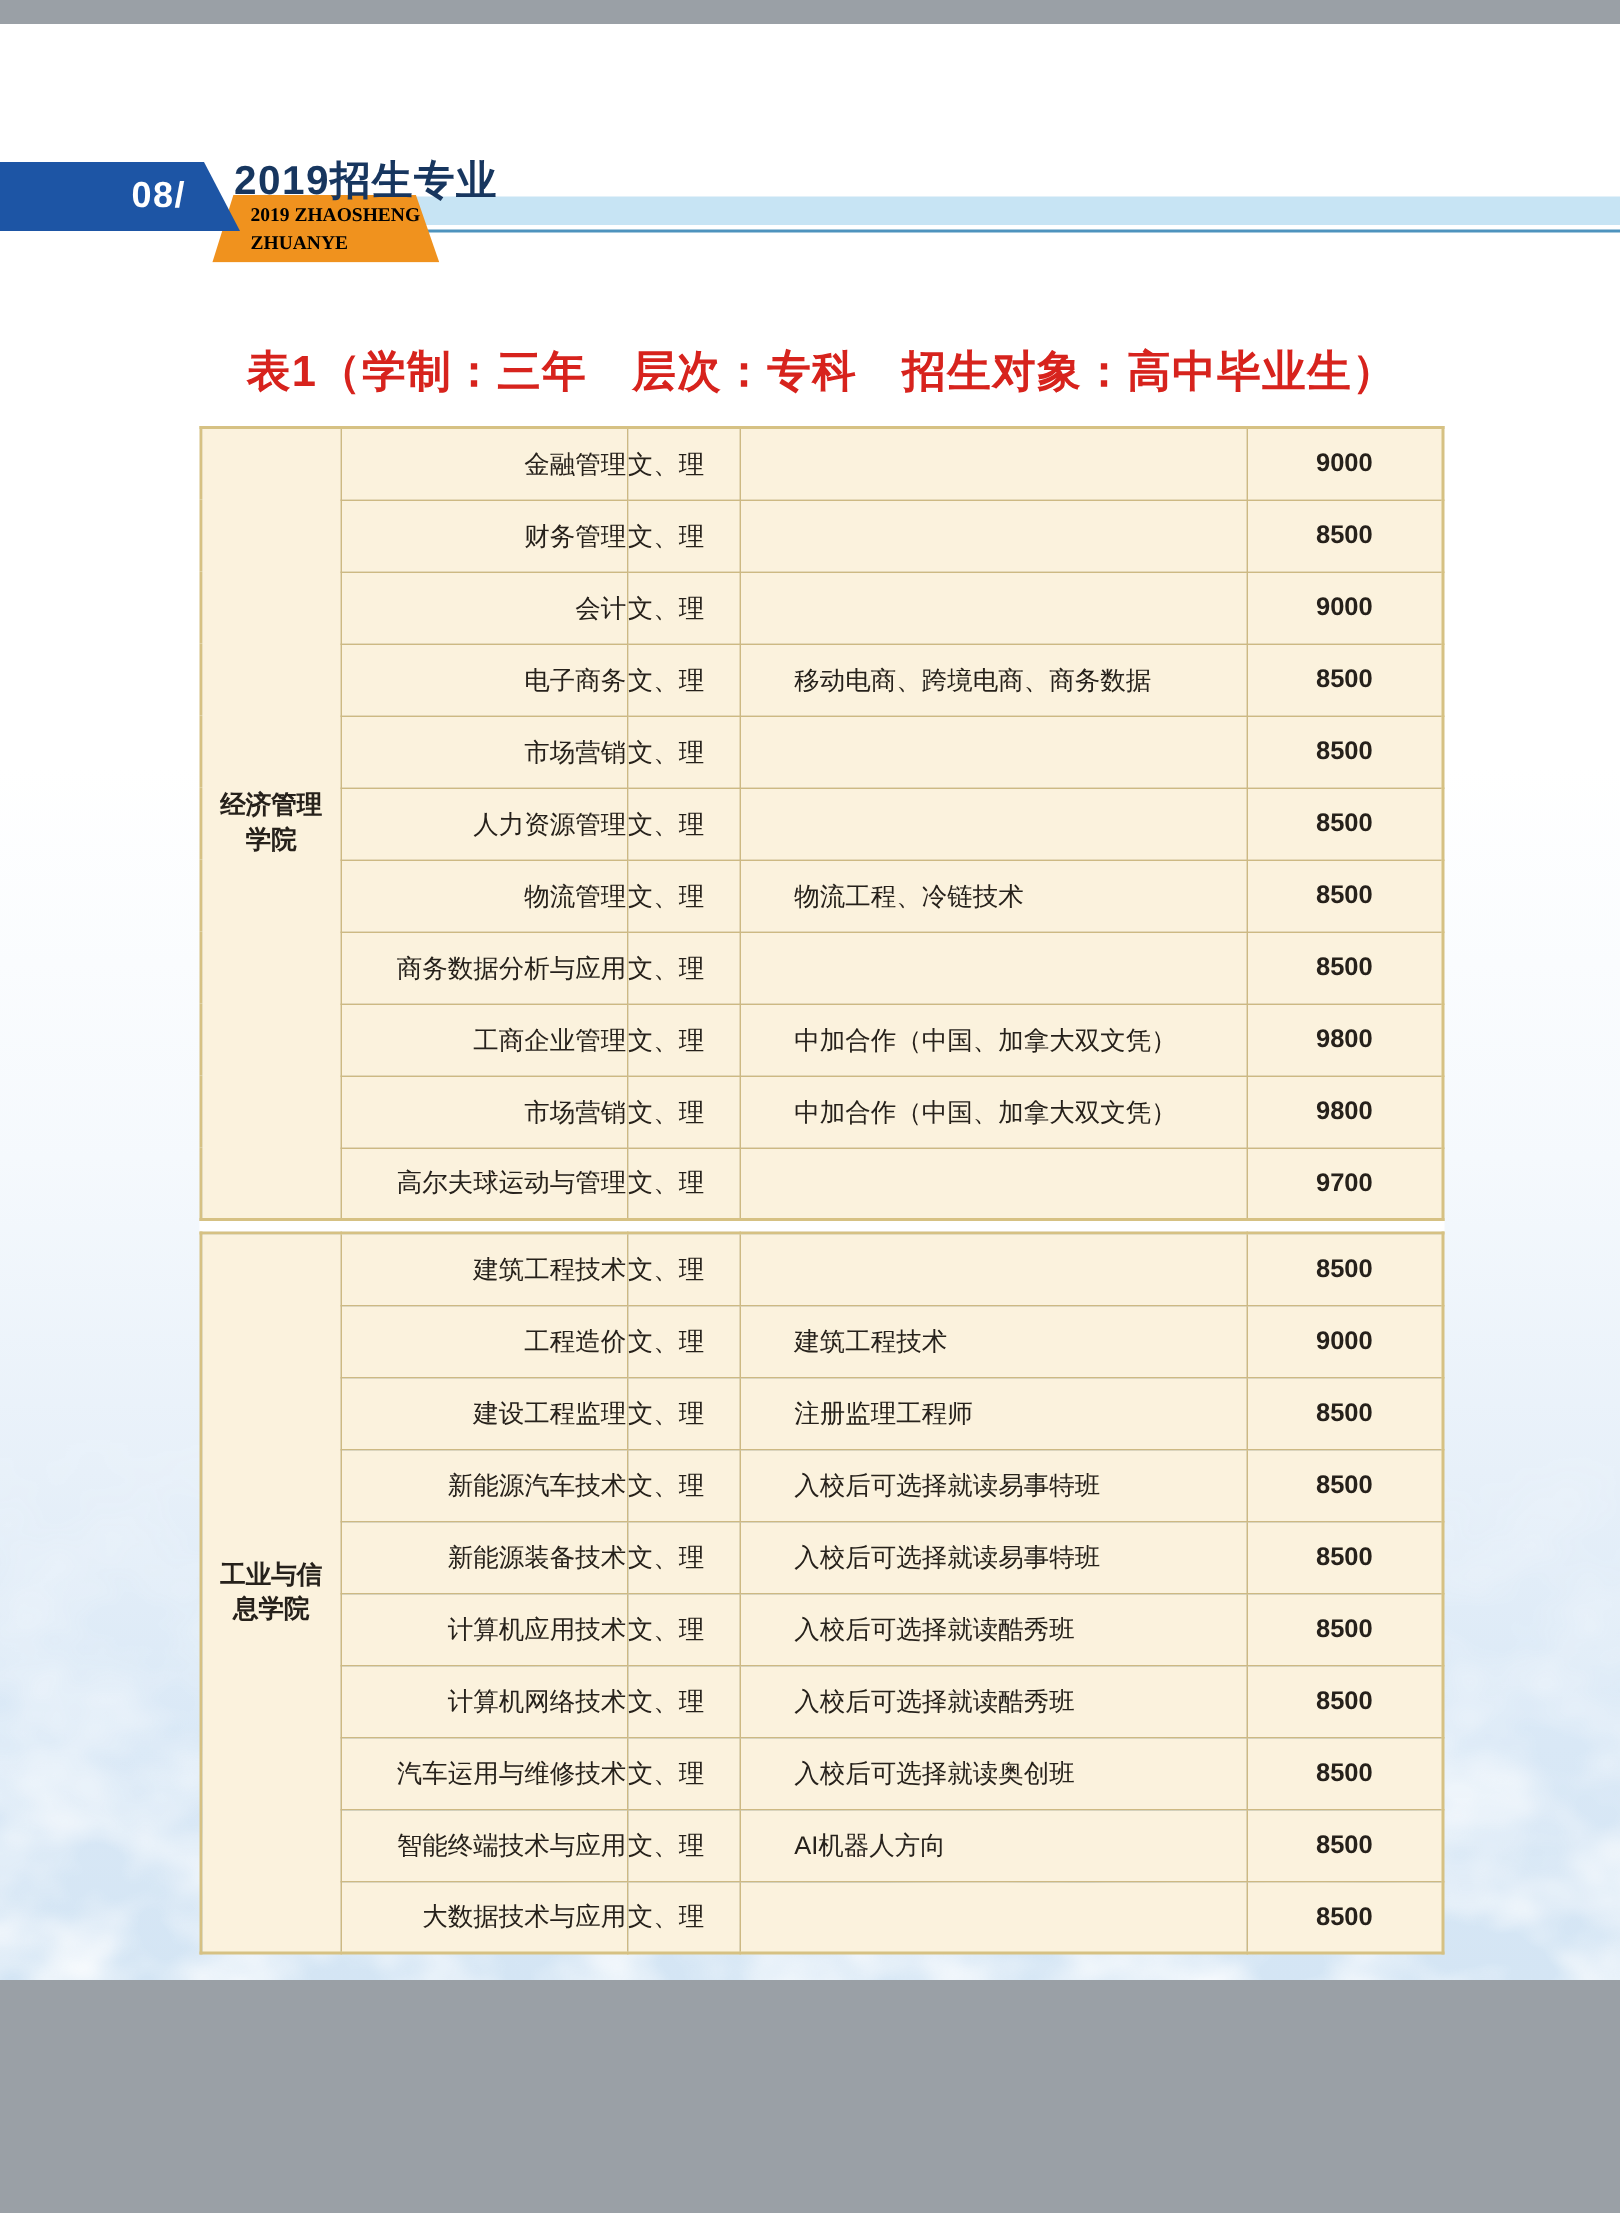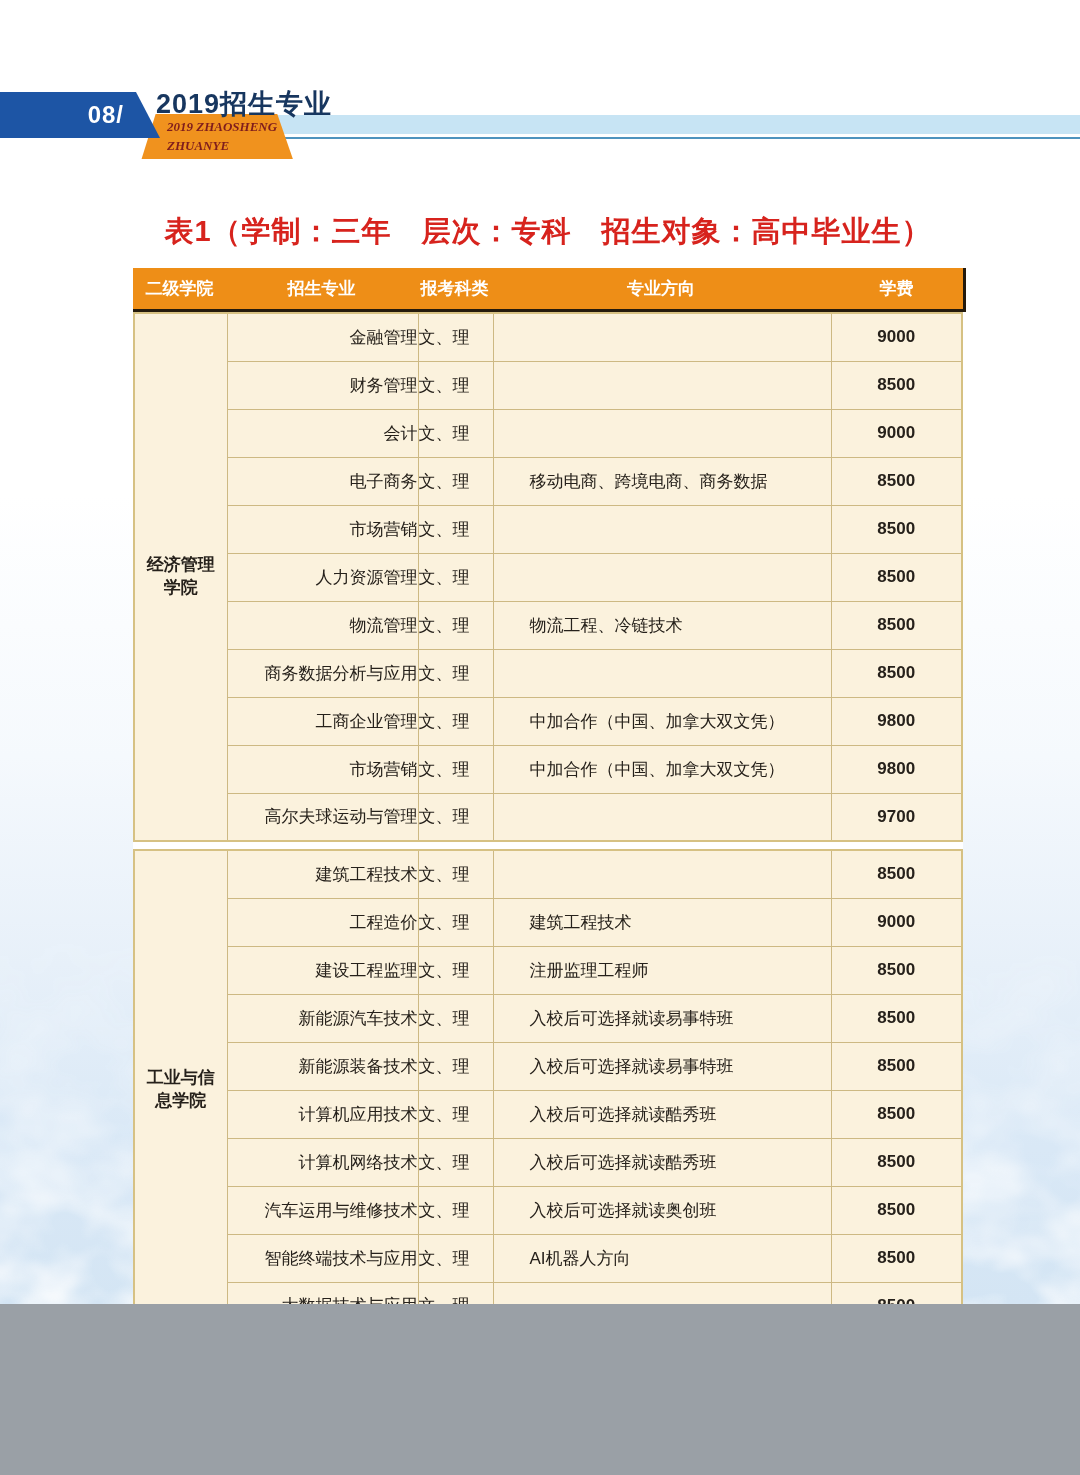--- a/index.html
+++ b/index.html
@@ -1,19 +1,19 @@
 <!DOCTYPE html>
 <html><head>
 <meta charset="utf-8">
 <style>
   * { margin:0; padding:0; box-sizing:border-box; }
   html,body { background:#9aa0a6; }
   body { font-family:"Liberation Sans","DejaVu Sans",sans-serif; }
   .page {
-    position:relative; width:1080px; height:1304px; margin:0 auto;
+    position:relative; width:1080px; height:1304px; margin:16px auto;
     background:linear-gradient(180deg,#ffffff 0%,#ffffff 38%,#f5f9fd 58%,#e7f0f9 74%,#d9e8f6 88%,#d4e5f4 100%);
     overflow:hidden;
   }
   
   .watermark { position:absolute; left:0; right:0; top:930px; bottom:0; z-index:0; pointer-events:none; }
   .watermark svg { position:absolute; inset:0; width:100%; height:100%; opacity:.85;
     -webkit-mask-image:linear-gradient(180deg,transparent 0%,rgba(0,0,0,.35) 40%,rgba(0,0,0,.8) 78%,#000 100%);
             mask-image:linear-gradient(180deg,transparent 0%,rgba(0,0,0,.35) 40%,rgba(0,0,0,.8) 78%,#000 100%); }
   
   .banner-blue {
@@ -24,21 +24,21 @@
   }
   .cn-title {
     position:absolute; left:156px; top:86px; z-index:4;
     color:#17365f; font-size:27px; font-weight:800; letter-spacing:1px;
   }
   .stripe-band { position:absolute; left:268px; top:115px; right:0; height:19px; background:#c7e4f4; z-index:1; }
   .stripe-line { position:absolute; left:268px; top:137px; right:0; height:2px; background:#4e93be; z-index:1; }
   .badge-orange {
     position:absolute; left:140px; top:114px; width:156px; height:45px; z-index:2;
     background:#f0921e; clip-path:polygon(10% 0,88% 0,98% 100%,1% 100%);
-    color:#7f1d1d; font-style:italic; font-weight:bold; font-size:13px; line-height:1.45;
+    color:#000000; font-weight:bold; font-size:13px; line-height:1.45;
     padding:4px 0 0 27px; font-family:"Liberation Serif","DejaVu Serif",serif;
   }
   
   .table-title {
     position:absolute; left:133px; top:212px; width:830px; z-index:2;
     text-align:center; color:#d7231d; font-size:29px; font-weight:800; letter-spacing:1px;
   }
   
   .table-wrap { position:absolute; left:133px; top:268px; width:830px; z-index:2; }
   .thead-row {
@@ -86,27 +86,20 @@
   <div class="cn-title">2019招生专业</div>
 
   <div class="badge-orange">
     <div>2019 ZHAOSHENG</div>
     <div>ZHUANYE</div>
   </div>
 
   <div class="table-title">表1（学制：三年　层次：专科　招生对象：高中毕业生）</div>
 
   <div class="table-wrap">
-    <div class="thead-row">
-      <div class="hc hc1">二级学院</div>
-      <div class="hc hc2">招生专业</div>
-      <div class="hc hc3">报考科类</div>
-      <div class="hc hc4">专业方向</div>
-      <div class="hc hc5">学费</div>
-    </div>
 
     <table class="grid">
       <colgroup>
           <col style="width:93px">
           <col style="width:191px">
           <col style="width:75px">
           <col style="width:338px">
           <col>
         </colgroup>
       <tbody>

